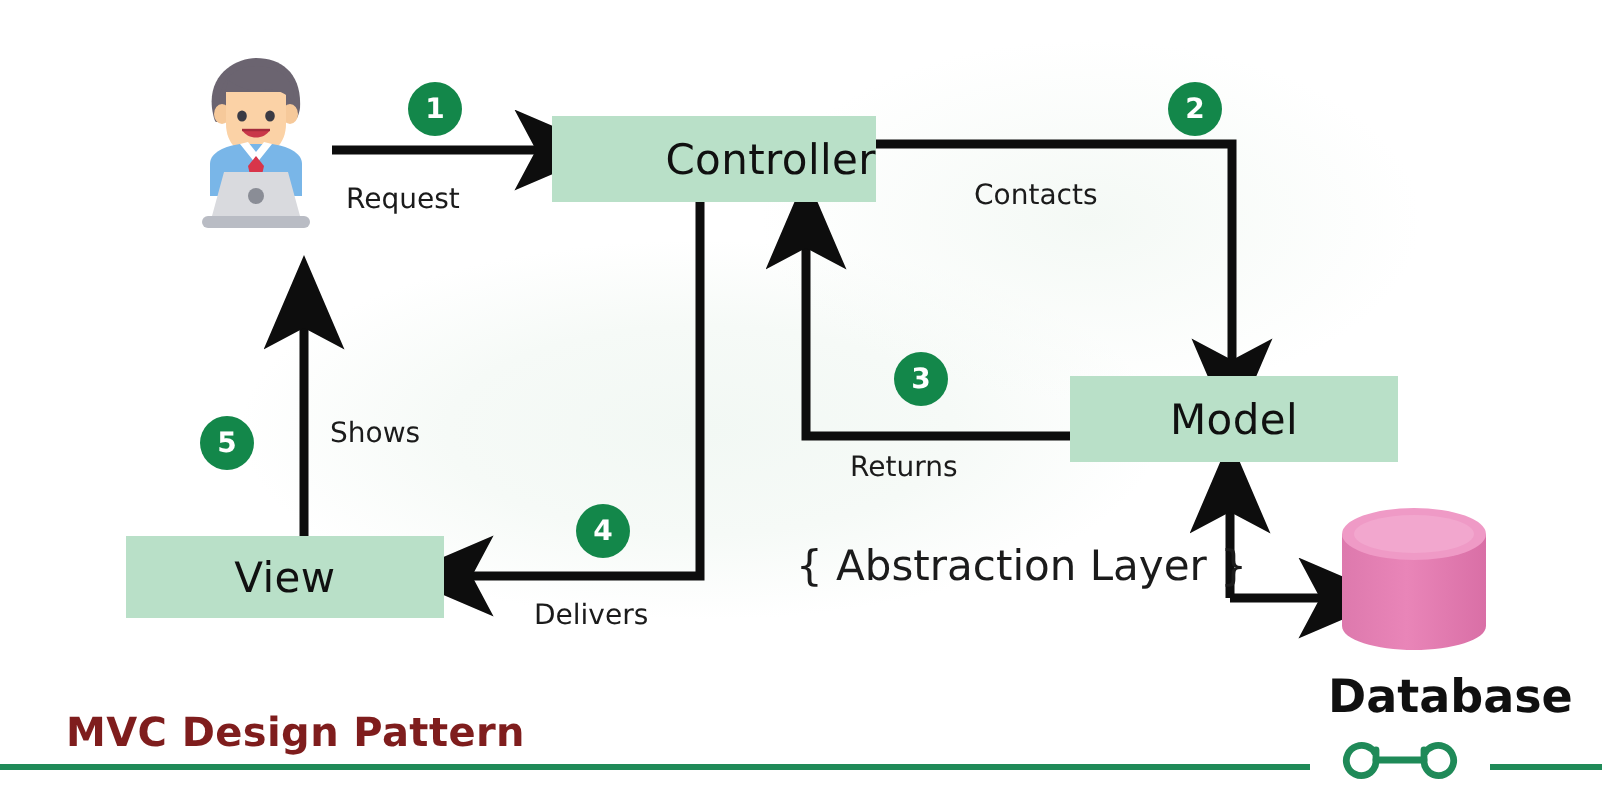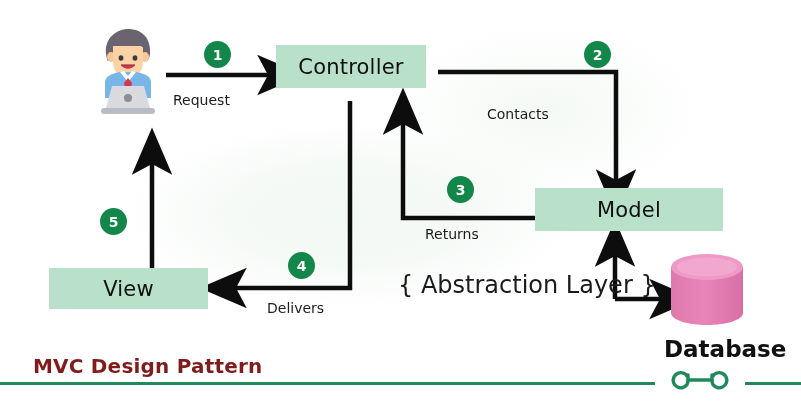--- a/index.html
+++ b/index.html
@@ -51,23 +51,23 @@
   .node-box {
     position: absolute;
     background: #b9e0c8;
     display: flex;
     align-items: center;
     justify-content: center;
     color: #101010;
     font-size: 21px;
     letter-spacing: 0.2px;
   }
-  #box-controller { left: 276px; top: 45px;  width: 150px; height: 43px; }
-  #box-model      { left: 535px; top: 188px; width: 188px; height: 43px; }
-  #box-view       { left: 49px;  top: 268px; width: 159px; height: 41px; text-align: right; }
+  #box-controller { left: 276px; top: 58px;  width: 162px; height: 43px; justify-content: flex-end; }
+  #box-model      { left: 535px; top: 188px; width: 164px; height: 43px; }
+  #box-view       { left: 63px;  top: 268px; width: 159px; height: 41px; text-align: right; }
 
   .edge-label {
     position: absolute;
     color: #1b1b1b;
     font-size: 14px;
     white-space: nowrap;
   }
 
   .step-badge {
     position: absolute;
@@ -88,21 +88,21 @@
     position: absolute;
     color: #101010;
     font-size: 23px;
     font-weight: bold;
     white-space: nowrap;
   }
 
   .abstraction {
     position: absolute;
     color: #1b1b1b;
-    font-size: 24px;
+    font-size: 21px;
     white-space: nowrap;
   }
 
   .caption {
     position: absolute;
     left: 33px;
     top: 354px;
     font-size: 20px;
     font-weight: bold;
     color: #7f1d1d;
@@ -227,23 +227,24 @@
         <stop offset="45%" stop-color="#e985b8"></stop>
         <stop offset="100%" stop-color="#d96fa6"></stop>
       </linearGradient>
     </defs>
     <path d="M3,14 L3,60 C3,67 20,72 39,72 C58,72 75,67 75,60 L75,14 Z" fill="url(#dbbody)"></path>
     <ellipse cx="39" cy="14" rx="36" ry="13" fill="#ef9ac6"></ellipse>
     <ellipse cx="39" cy="14" rx="30" ry="9.5" fill="#f2a7ce"></ellipse>
   </svg>
 
   <div class="edge-label" style="left:173px; top:92px;">Request</div>
-  <div class="edge-label" style="left:487px; top:90px;margin-top:16px;">Contacts</div>
+  <div class="edge-label" style="left:487px; top:90px;">Contacts</div>
   <div class="edge-label" style="left:267px; top:300px;">Delivers</div>
   <div class="edge-label" style="left:425px; top:226px;">Returns</div>
+  <div class="edge-label" style="left:165px; top:209px;">Shows</div>
 
   <div class="step-badge" style="left:204px; top:41px;">1</div>
   <div class="step-badge" style="left:584px; top:41px;">2</div>
   <div class="step-badge" style="left:447px; top:176px;">3</div>
   <div class="step-badge" style="left:288px; top:252px;">4</div>
   <div class="step-badge" style="left:100px; top:208px;">5</div>
 
   <div class="abstraction" style="left:398px; top:271px;">{ Abstraction Layer }</div>
 
   <div class="db-label" style="left:664px; top:336px;">Database</div>

